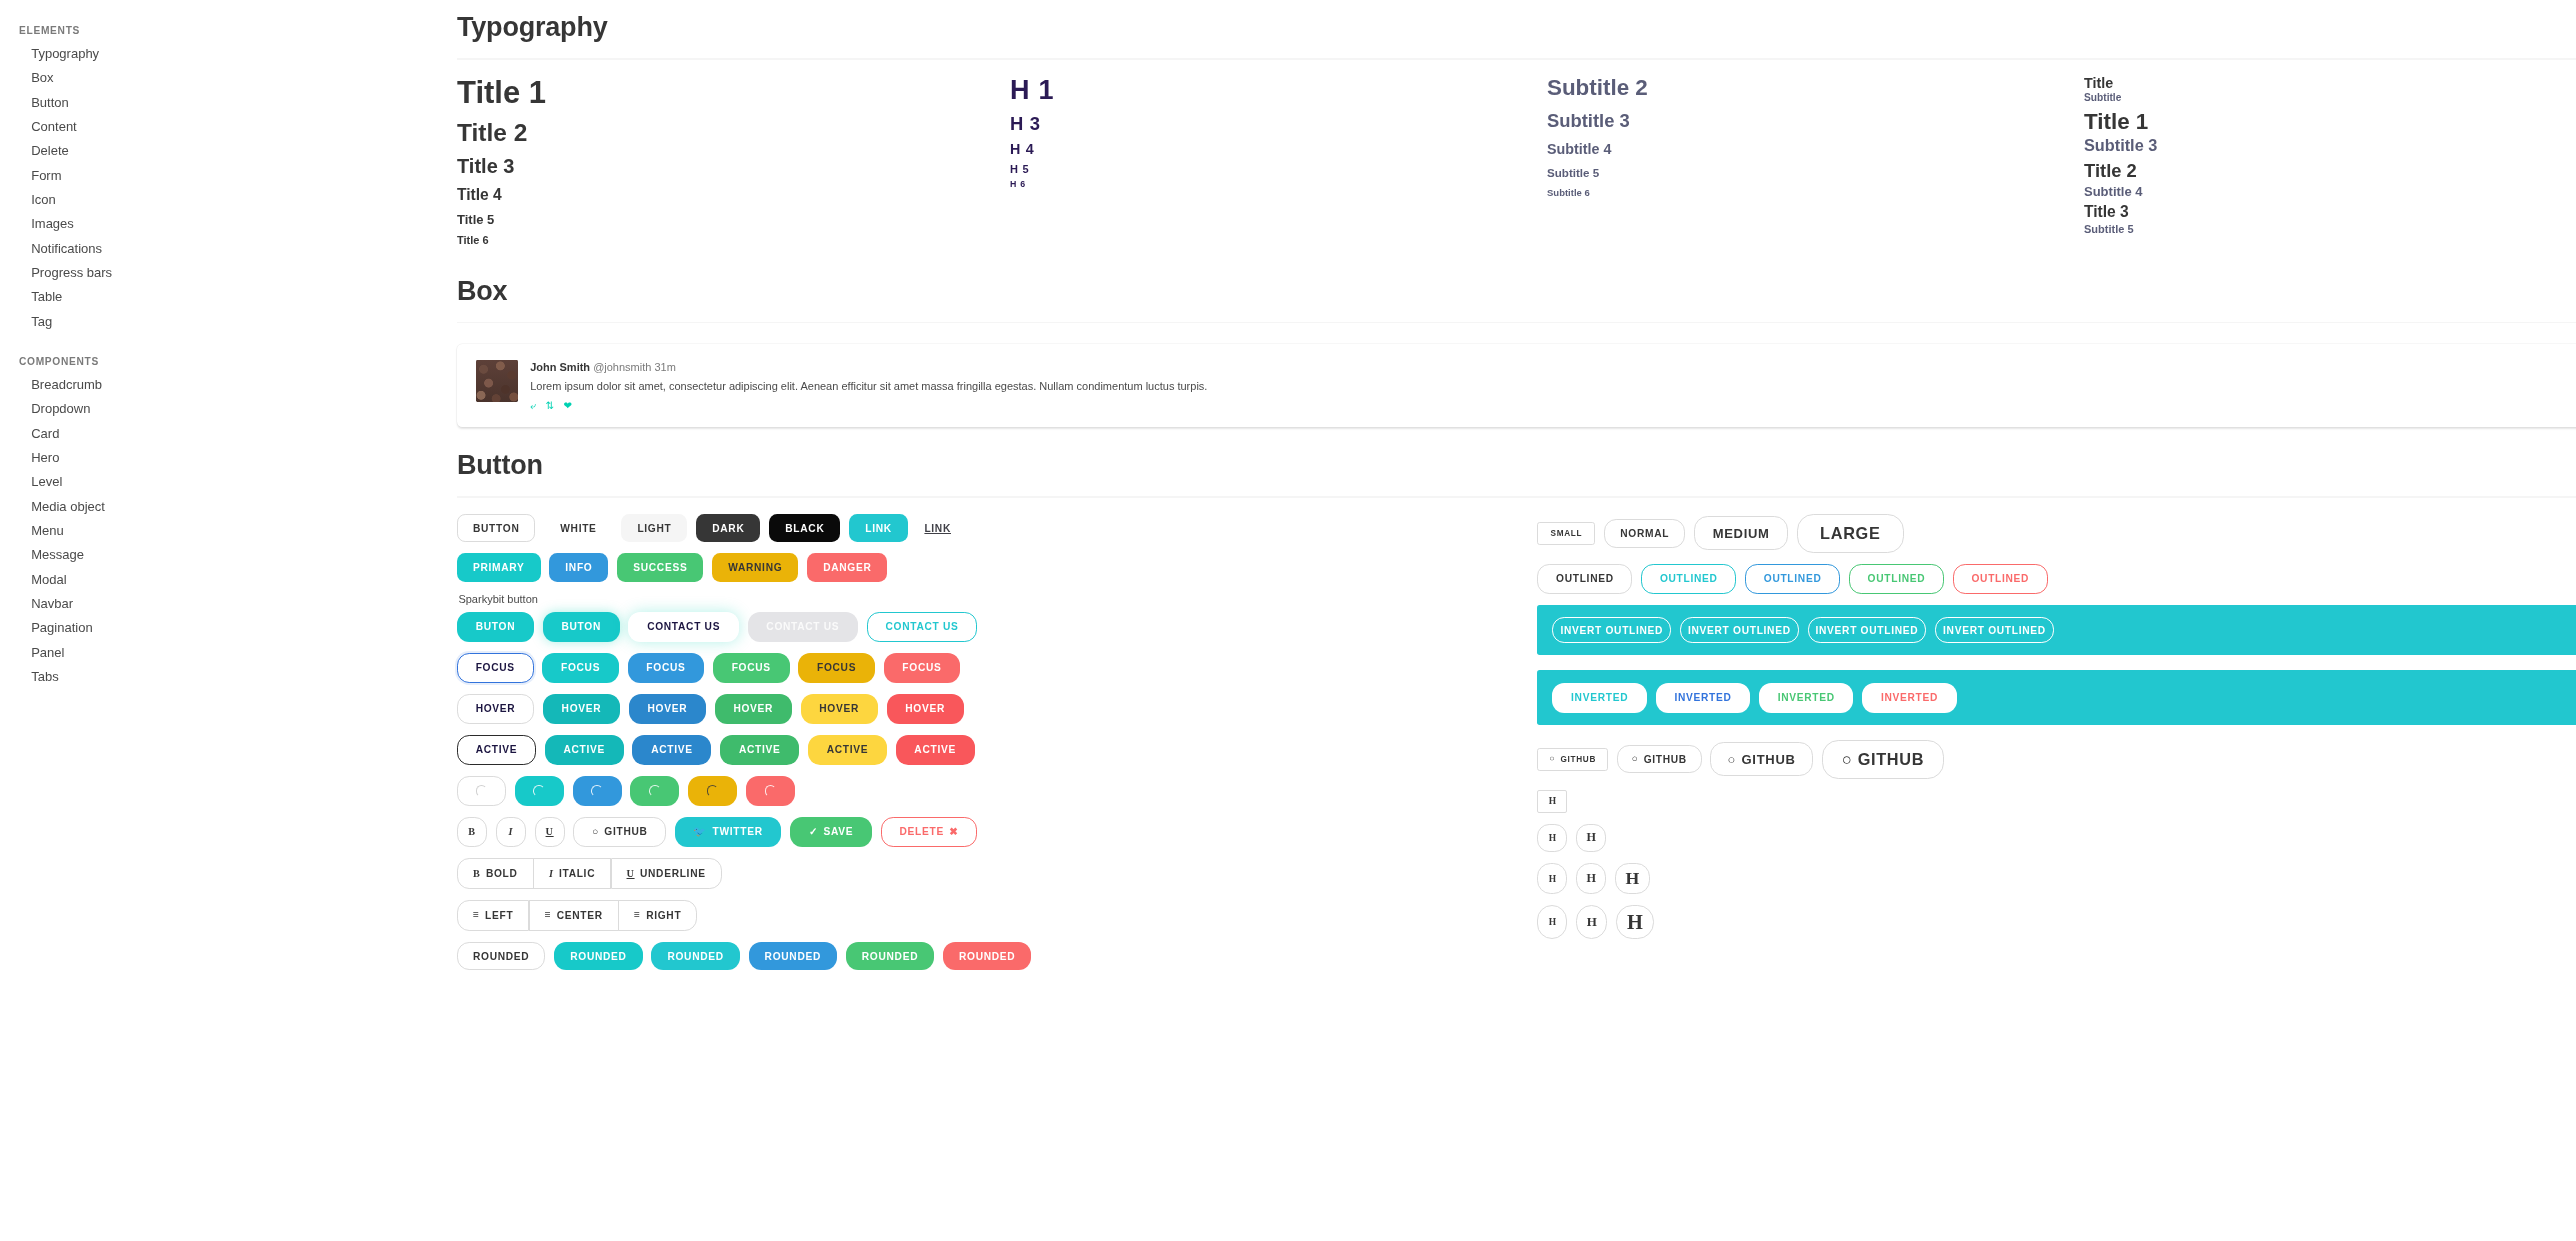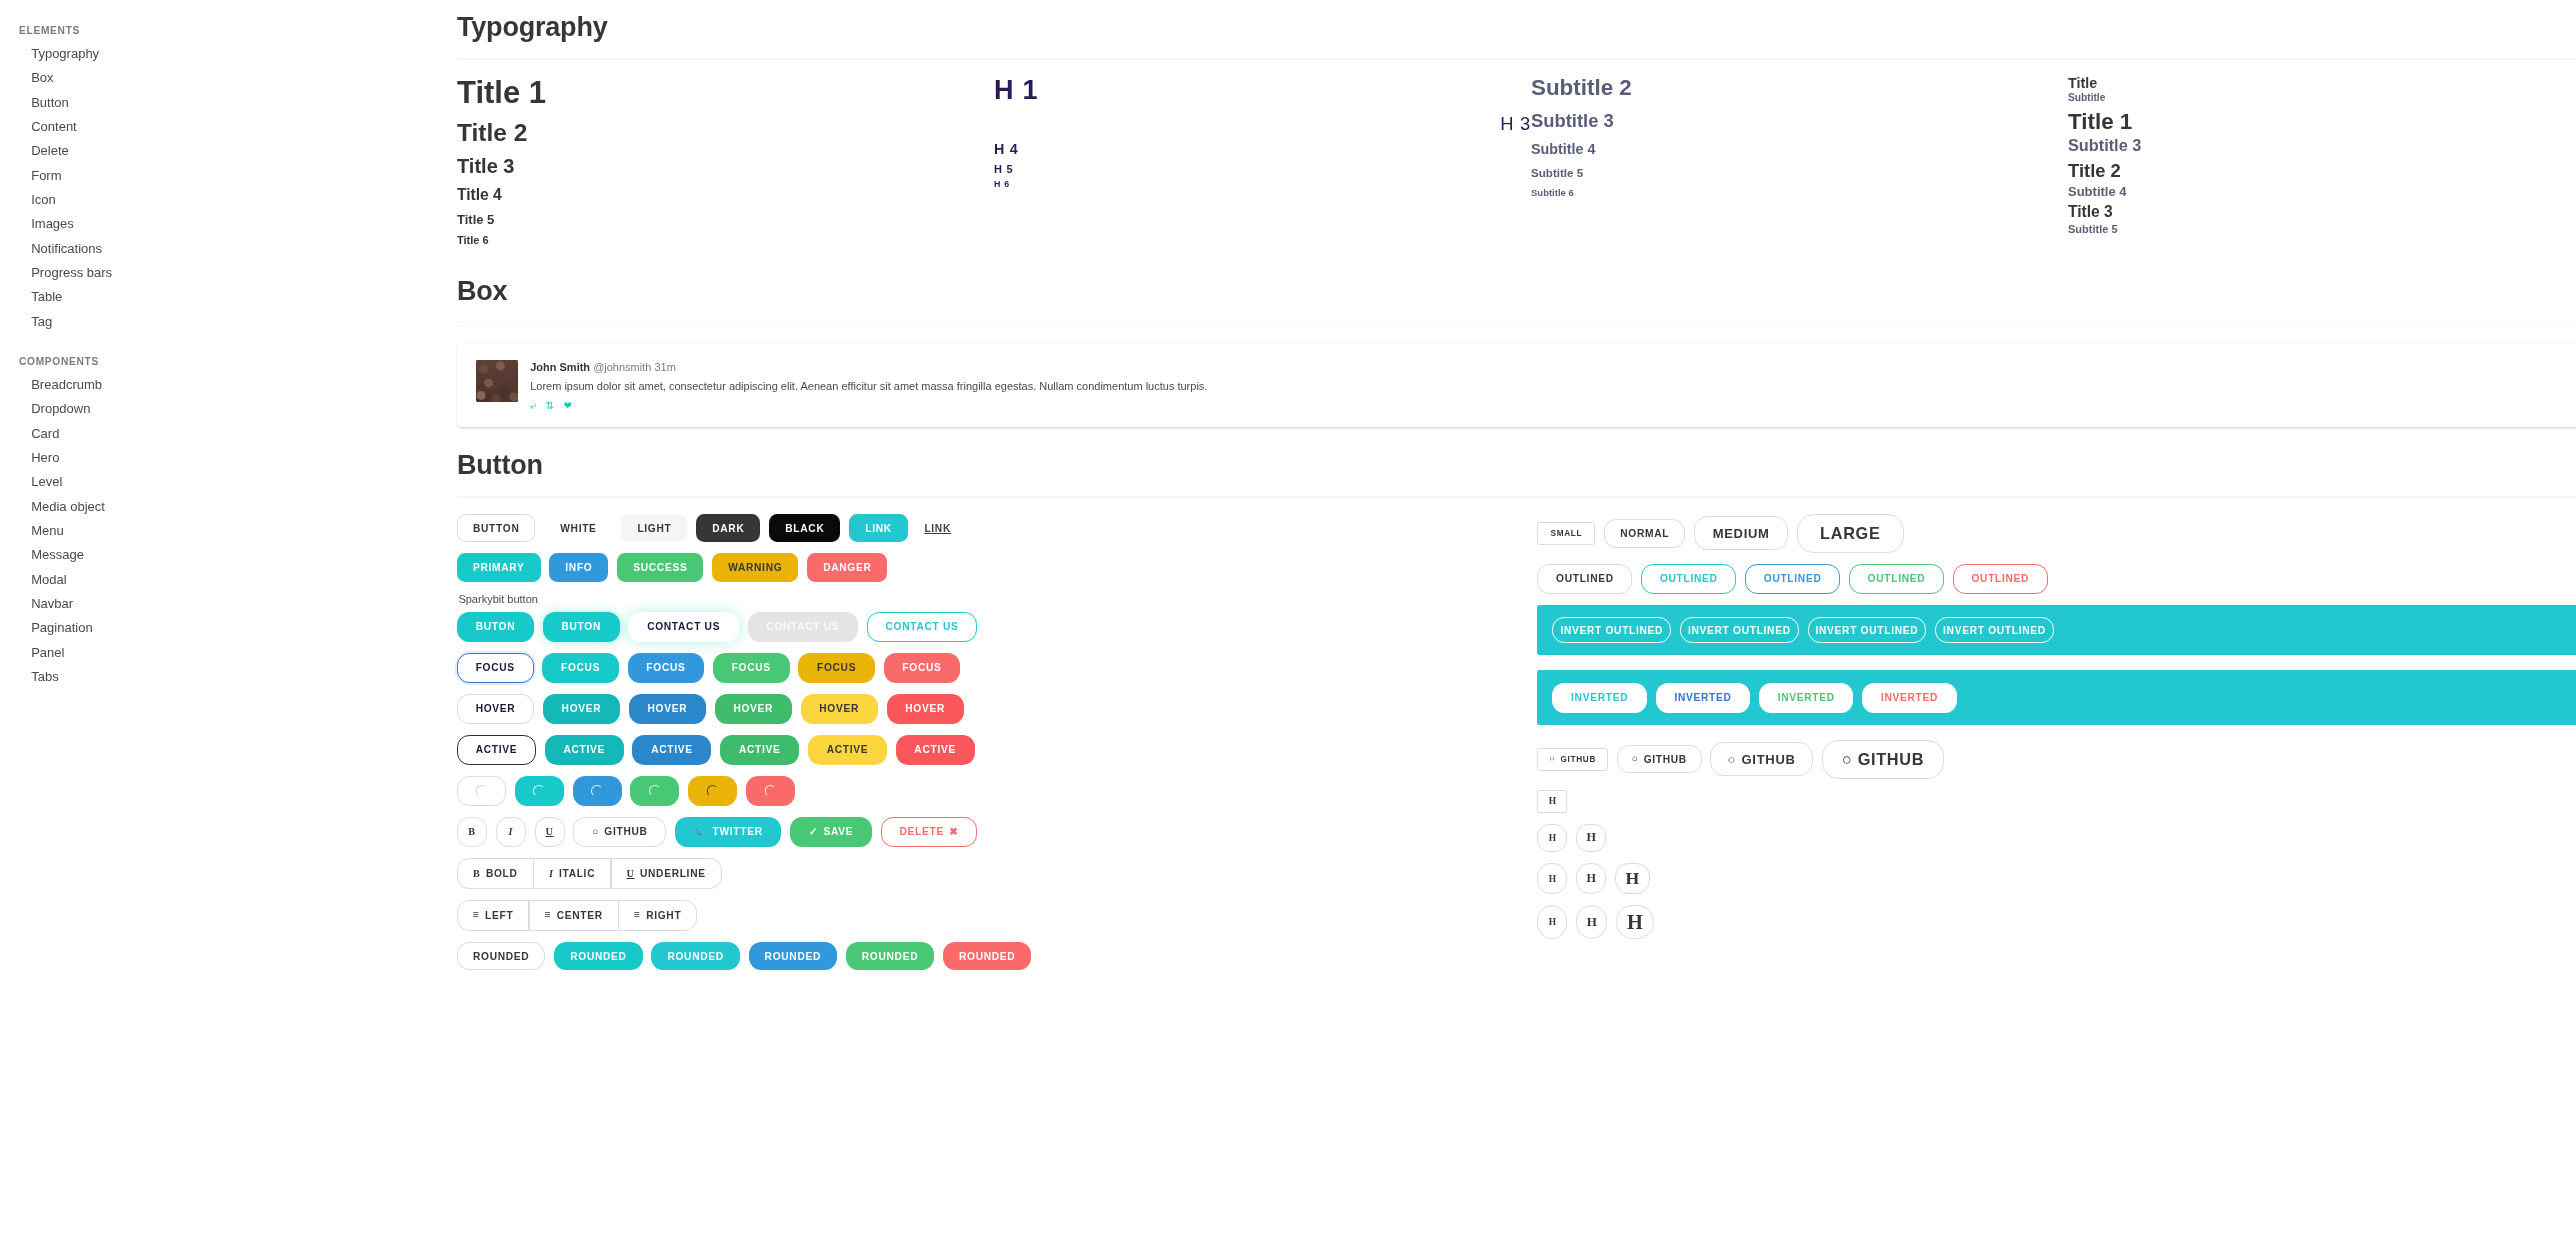--- a/index.html
+++ b/index.html
@@ -29,34 +29,34 @@
   .section-title {
     font-size: 27px; font-weight: 700; color: #363636;
     letter-spacing: -0.2px; padding: 12.2px 0 0 15px;
   }
   .hr { height: 1.4px; background: #f5f5f5; margin: 15px 0 0 15px; }
 
   
   .typo-grid { display: flex; padding: 15px 0 0 15px; }
   .typo-col { }
   .c1 { width: 537px; }
-  .c2 { width: 537px; }
+  .c2 { width: 537px; margin-left: 16px; }
   .c3 { width: 537px; }
   .c4 { width: 381px; }
 
   .title-1 { font-size: 31px; font-weight: 700; color: #363636; margin-bottom: 8.2px; }
   .title-2 { font-size: 24.5px; font-weight: 700; color: #363636; margin-bottom: 8.2px; }
   .title-3 { font-size: 20px; font-weight: 700; color: #363636; margin-bottom: 8.2px; }
   .title-4 { font-size: 15.6px; font-weight: 700; color: #363636; margin-bottom: 7.5px; }
   .title-5 { font-size: 13px; font-weight: 700; color: #363636; margin-bottom: 7.5px; }
   .title-6 { font-size: 11px; font-weight: 700; color: #363636; margin-bottom: 6.8px; }
 
   .h-1 { font-size: 27px; font-weight: 700; color: #2b1a55; margin-bottom: 7.5px; letter-spacing: 0.7px;}
   .h-2 { font-size: 22.4px; font-weight: 700; color: #2b1a55; margin-bottom: 6.8px; letter-spacing: 0.7px;}
-  .h-3 { font-size: 18.4px; font-weight: 400; color: #2b1a55; margin-bottom: 6.1px; letter-spacing: 0.7px; text-align: right;}
+  .h-3 { font-size: 18.4px; font-weight: 700; color: #2b1a55; margin-bottom: 6.1px; letter-spacing: 0.7px;}
   .h-4 { font-size: 14.3px; font-weight: 700; color: #2b1a55; margin-bottom: 5.4px; letter-spacing: 0.7px;}
   .h-5 { font-size: 11px; font-weight: 700; color: #2b1a55; margin-bottom: 4.8px; letter-spacing: 0.7px;}
   .h-6 { font-size: 8.8px; font-weight: 700; color: #2b1a55; margin-bottom: 4.1px; letter-spacing: 0.7px;}
 
   .sub-1 { font-size: 27px; font-weight: 700; color: #5a5d78; margin-bottom: 9.5px; }
   .sub-2 { font-size: 22.4px; font-weight: 700; color: #5a5d78; margin-bottom: 9.5px; }
   .sub-3 { font-size: 18.4px; font-weight: 700; color: #5a5d78; margin-bottom: 8.8px; }
   .sub-4 { font-size: 14.3px; font-weight: 700; color: #5a5d78; margin-bottom: 8.8px; }
   .sub-5 { font-size: 11.6px; font-weight: 700; color: #5a5d78; margin-bottom: 8.8px; }
   .sub-6 { font-size: 9.5px; font-weight: 700; color: #5a5d78; margin-bottom: 6.8px; }

